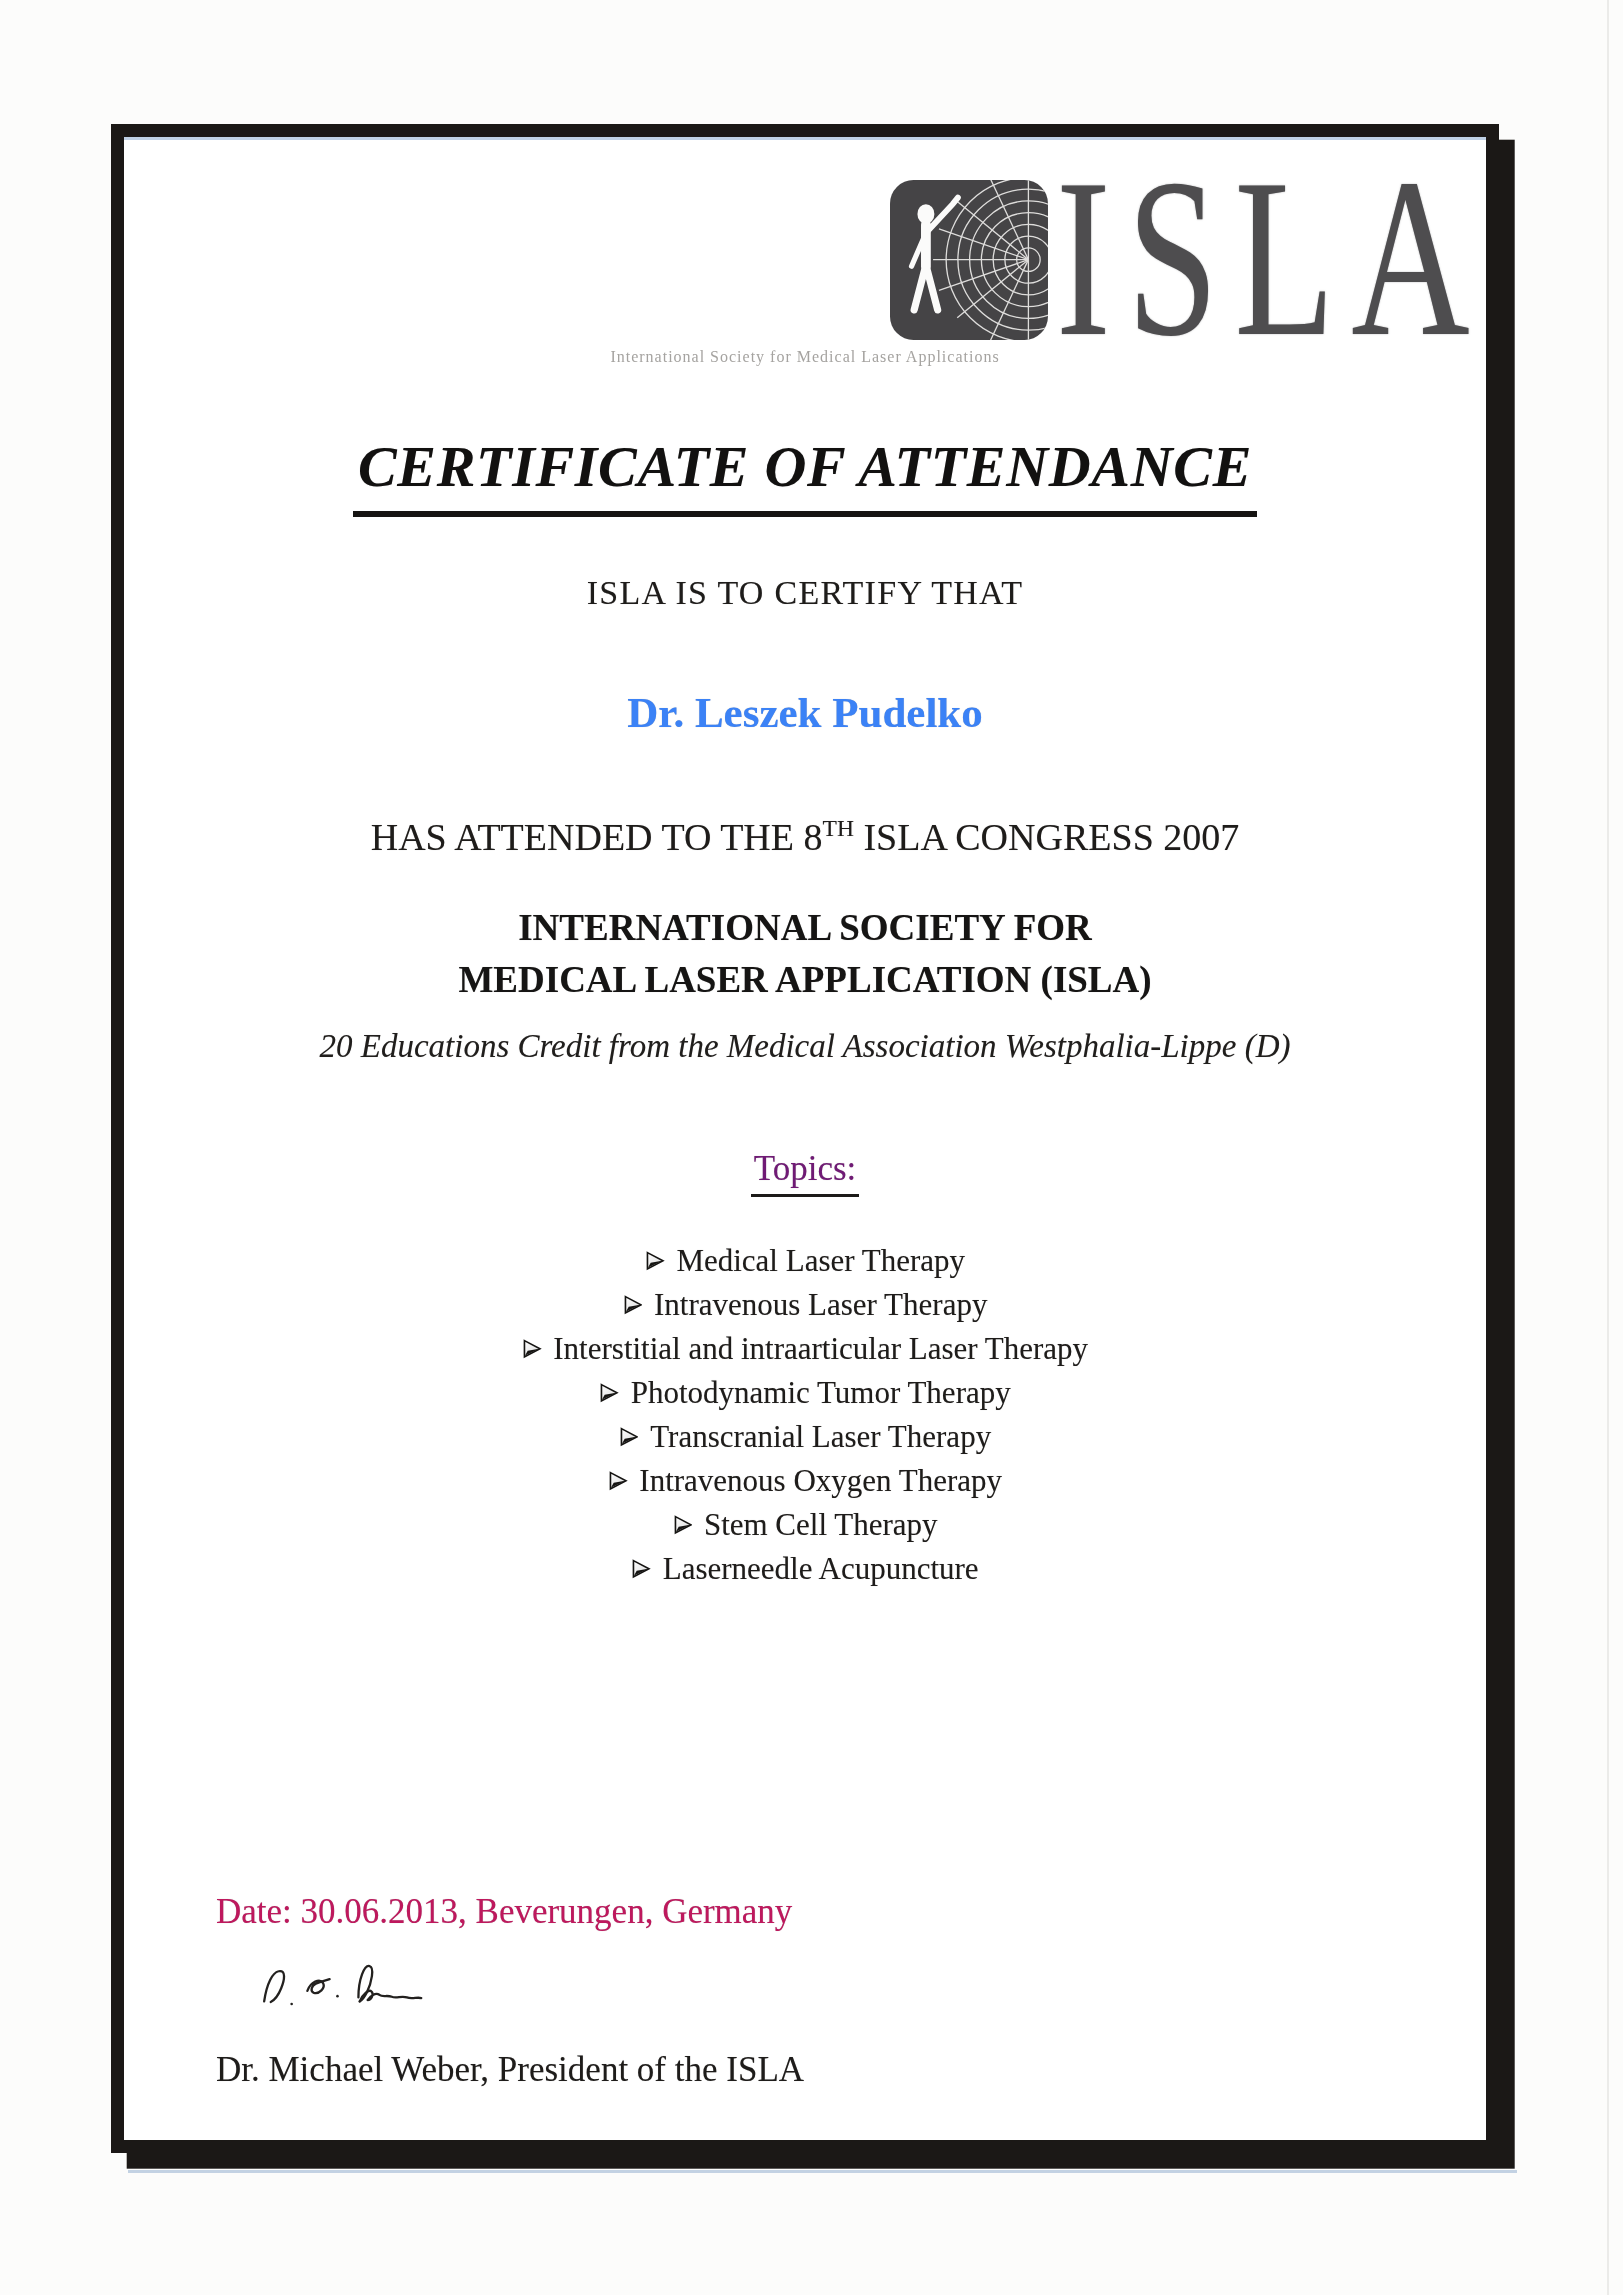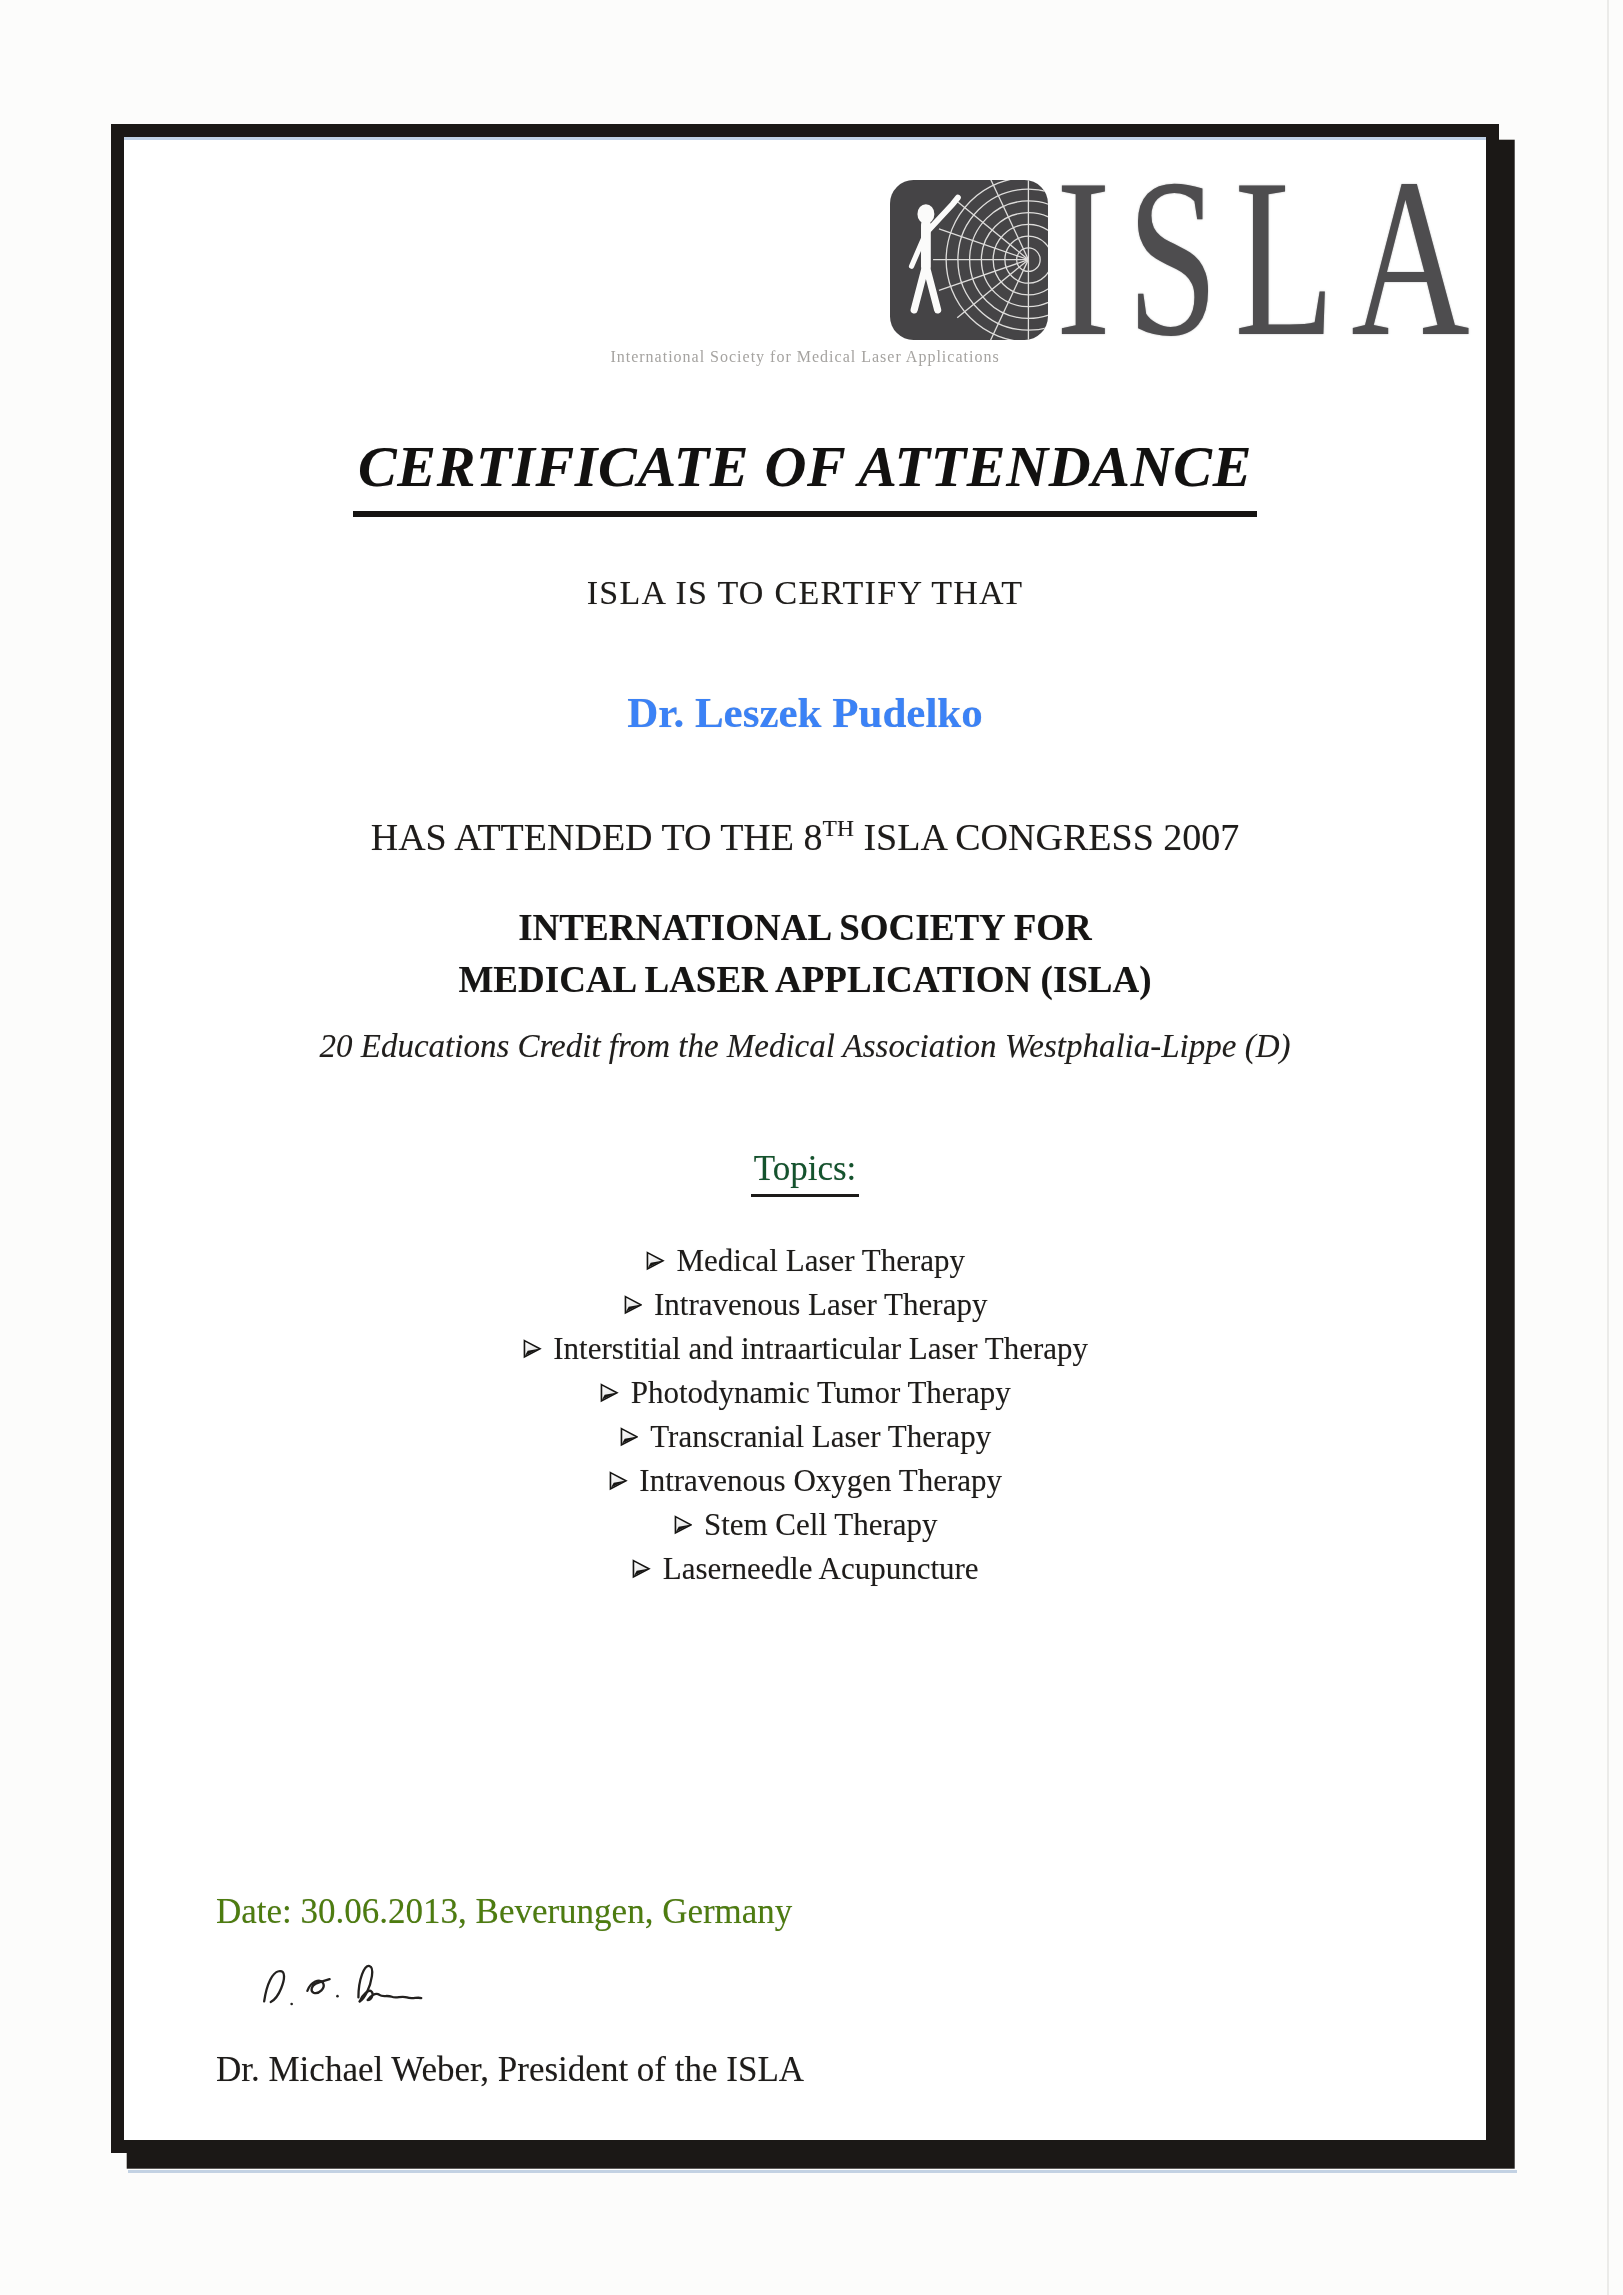--- a/index.html
+++ b/index.html
@@ -75,38 +75,38 @@
   .certify-block { top: 437px; font-size: 34px; letter-spacing: 1.3px; color: #1e1c1a; }
   .name-block { top: 551px; font-size: 43px; font-weight: bold; color: #3b82f6; }
   .attended-block { top: 678px; font-size: 38px; color: #1e1c1a; }
   .attended-block sup { font-size: 0.62em; vertical-align: super; line-height: 0; }
   .society-block { top: 765px; font-size: 37px; font-weight: bold; line-height: 52px; color: #161514; }
   .credit-block { top: 891px; font-size: 33px; font-style: italic; color: #201e1c; }
 
   .topics-heading-block { top: 1012px; }
   .topics-heading-text {
     display: inline-block;
-    font-size: 35px; color: #14532d;
+    font-size: 35px; color: #701a75;
     padding: 0 2.6px 5.2px 2.6px;
     border-bottom: 3.3px solid #1c1a18;
   }
 
   .topics-list { top: 1102px; }
   .topic {
     height: 44px; line-height: 44px;
     font-size: 31px; color: #1e1c1a;
   }
   .topic .bullet {
     display: inline-block; width: 19.6px; height: 19.6px;
     margin-right: 11.8px;
     vertical-align: baseline;
   }
   .topic .bullet svg { width: 19.6px; height: 19.6px; }
 
-  .date-block { top: 1755px; left: 92px; font-size: 35px; color: #4d7c0f; }
+  .date-block { top: 1755px; left: 92px; font-size: 35px; color: #be185d; }
   .signature-block { top: 1812px; left: 131px; width: 216px; height: 72px; }
   .signer-block { top: 1913px; left: 92px; font-size: 35px; color: #1e1c1a; }
 </style>
 </head>
 <body>
 
 <div class="page">
   <div class="chroma-top"></div>
   <div class="inner">
 

